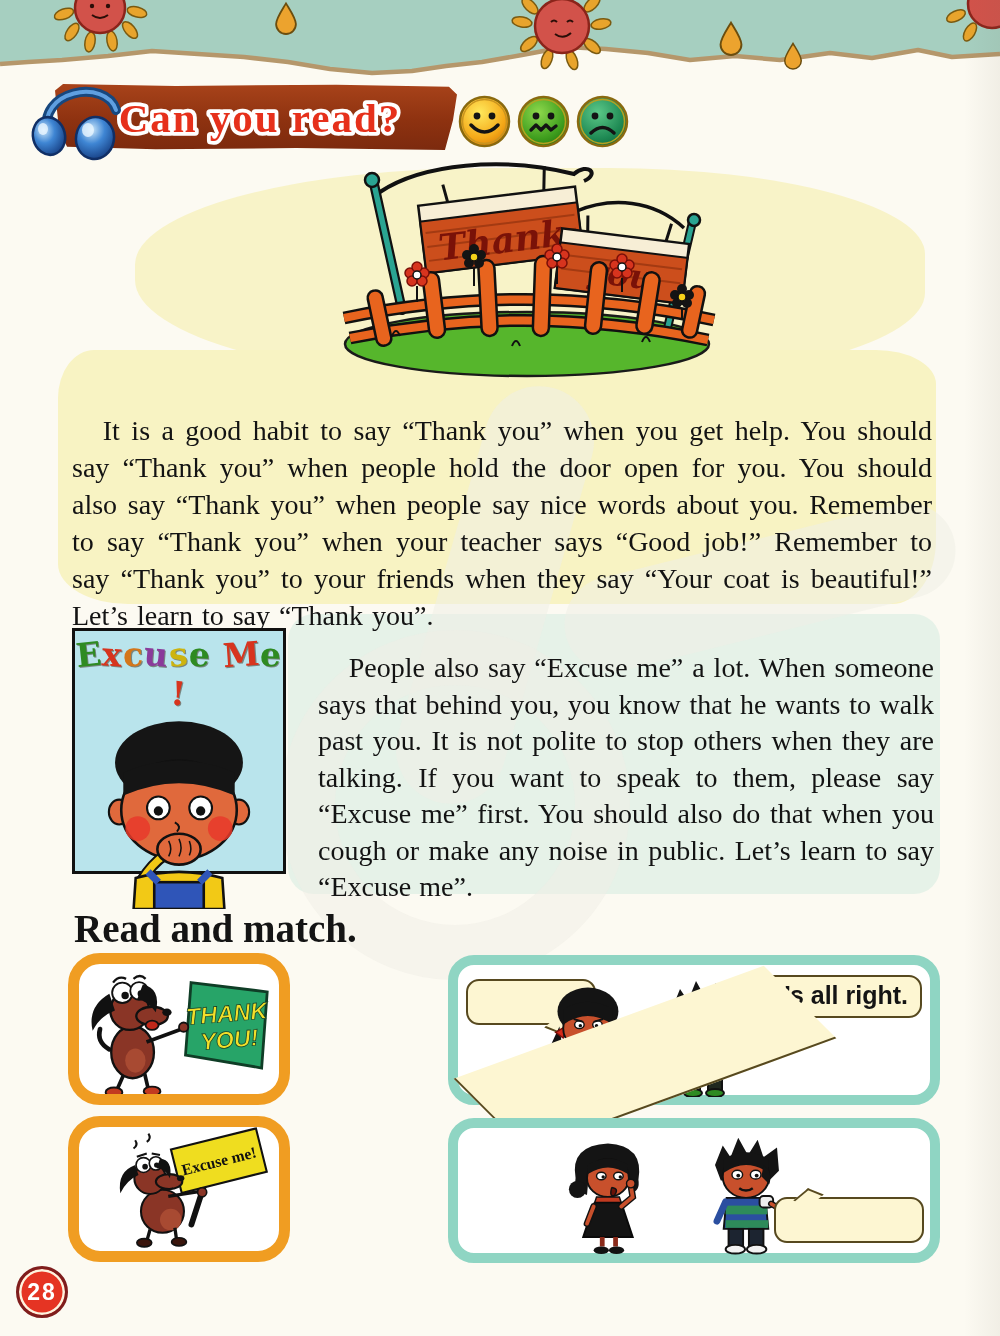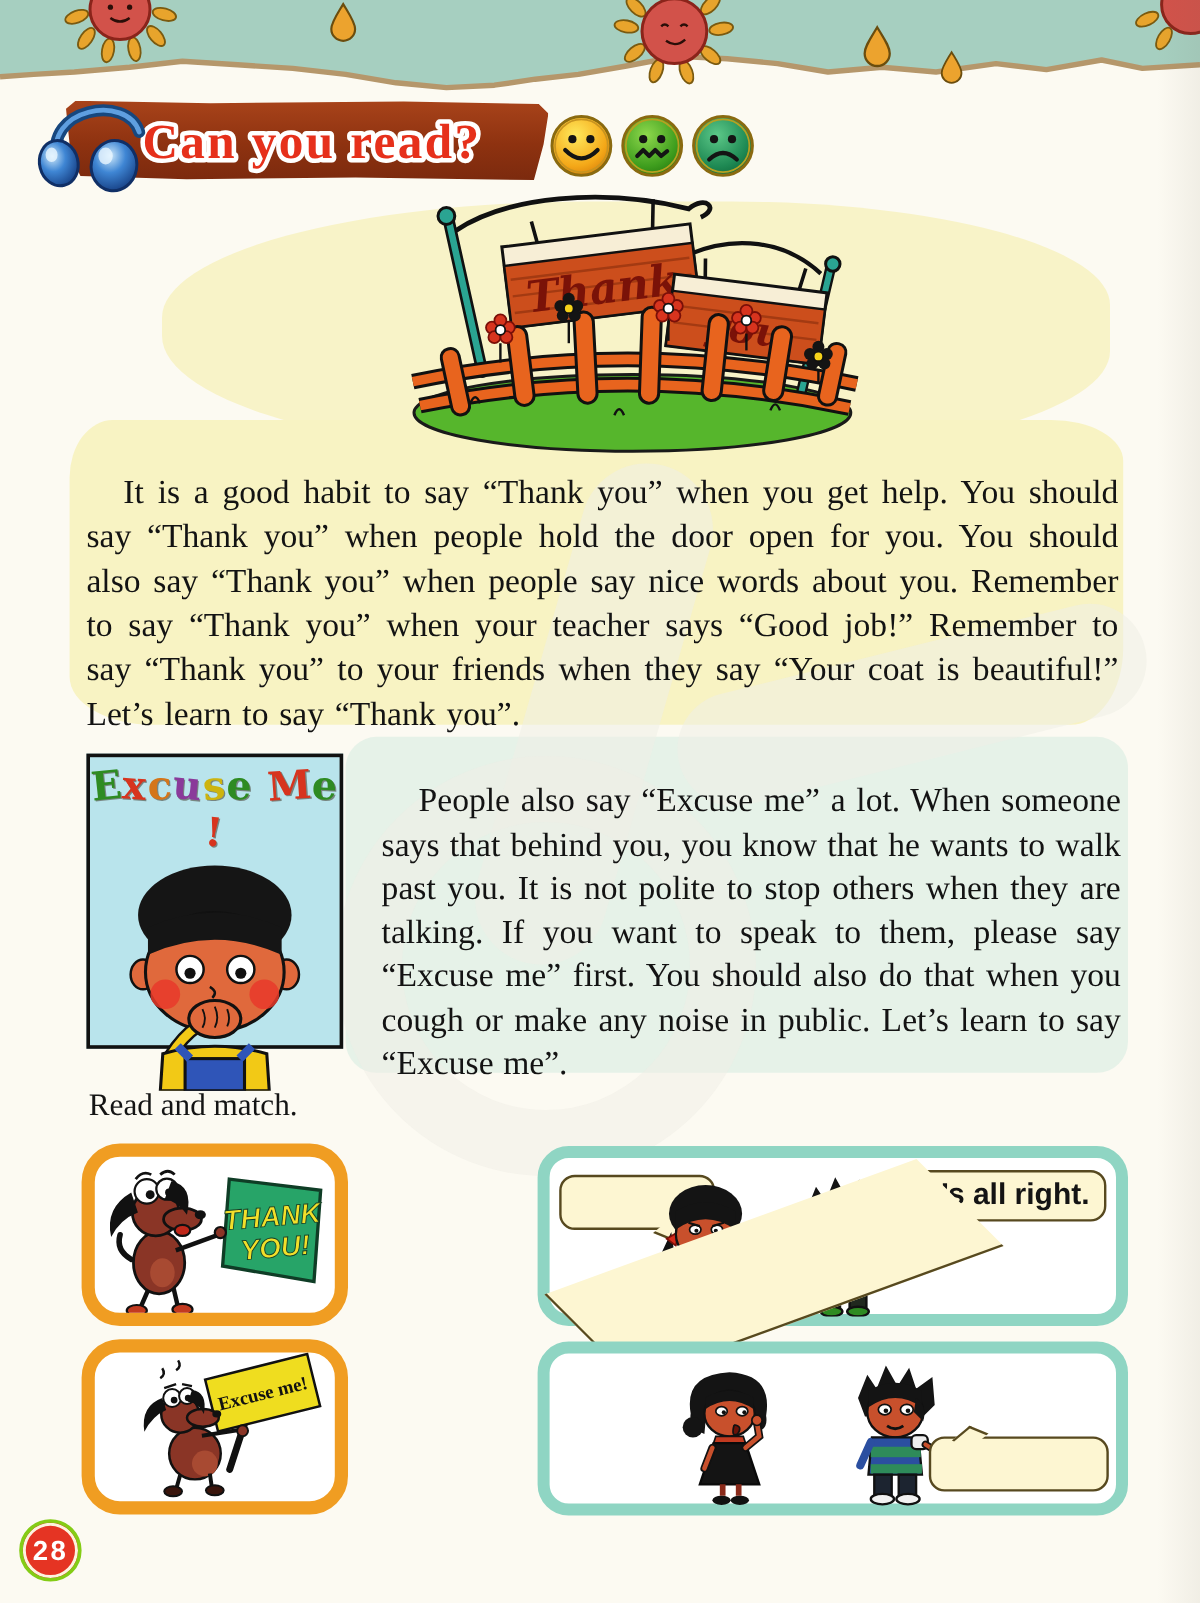--- a/index.html
+++ b/index.html
@@ -24,40 +24,40 @@
           clip-path:polygon(0% 10%,2% 0%,30% 3%,70% 1%,98% 4%,100% 16%,99% 55%,97% 100%,60% 97%,25% 99%,3% 95%,1% 70%);}
   .banner svg{display:block;}
   .headphones{position:absolute;left:22px;top:74px;z-index:3;}
   .emojis{position:absolute;left:458px;top:95px;z-index:2;white-space:nowrap;}
   .emojis svg{margin-right:2px;}
   
   .illu{position:absolute;left:322px;top:140px;z-index:1;}
   
   .para{position:absolute;z-index:2;color:#131313;font-size:28px;line-height:37px;
         text-align:justify;text-indent:1.1em;word-spacing:2px;}
-  .para1{left:72px;top:364px;width:860px;}
+  .para1{left:72px;top:384px;width:860px;}
   .excuse-row{position:absolute;left:72px;top:628px;width:862px;z-index:2;display:flex;}
   .excuse-card{flex:none;width:214px;height:246px;background:#b9e4ec;border:3px solid #111;
                box-sizing:border-box;position:relative;}
   .excuse-title{text-align:center;margin-top:4px;font-weight:bold;font-size:33px;font-family:"DejaVu Serif",serif;
                 letter-spacing:1px;}
   .excuse-title span{display:inline-block;text-shadow:1px 1px 0 rgba(40,20,0,.45);}
   .lt0{color:#2e8b22;transform:rotate(-6deg);}
   .lt1{color:#d7341e;transform:rotate(4deg);}
   .lt2{color:#d4761a;transform:rotate(-3deg);}
   .lt3{color:#8a3a9a;transform:rotate(5deg);}
   .lt4{color:#cdb40f;transform:rotate(-5deg);}
   .lt5{color:#2e8b22;transform:rotate(4deg);}
   .lt6{color:#d7341e;margin-left:12px;transform:rotate(-4deg);}
   .lt7{color:#2e8b22;transform:rotate(3deg);}
   .lt8{color:#d7341e;transform:rotate(6deg);}
   .para2{position:relative;top:-6px;margin-left:32px;width:628px;font-size:28px;line-height:36.5px;
          text-align:justify;text-indent:1.1em;color:#131313;word-spacing:1px;}
   
-  .read-match{position:absolute;left:74px;top:906px;z-index:2;font-weight:normal;font-size:26px;color:#141414;}
+  .read-match{position:absolute;left:74px;top:906px;z-index:2;font-weight:bold;font-size:39px;color:#141414;}
   .card{position:absolute;z-index:2;background:#fff;box-sizing:border-box;}
   .card-orange{border:11px solid #f09d22;border-radius:32px;width:222px;}
   .co1{left:68px;top:953px;height:152px;}
   .co2{left:68px;top:1116px;height:146px;}
   .card-teal{border:10px solid #8fd5c3;border-radius:26px;width:492px;}
   .ct1{left:448px;top:955px;height:150px;}
   .ct2{left:448px;top:1118px;height:145px;}
   .card svg.fill{display:block;margin:0 auto;}
   .kid{position:absolute;}
   .bubble{position:absolute;background:#fdf6d2;border:2.5px solid #57491f;border-radius:13px;
@@ -69,21 +69,21 @@
   .tail-bl{bottom:-10px;left:22px;border-left:2.5px solid #57491f;border-bottom:2.5px solid #57491f;
            transform:rotate(-22deg) skewX(28deg);}
   .tail-tl{top:-10px;left:24px;border-left:2.5px solid #57491f;border-top:2.5px solid #57491f;
            transform:rotate(22deg) skewX(-28deg);}
   .b-empty1{left:8px;top:14px;width:130px;height:46px;}
   .b-right1{right:8px;top:10px;}
   .b-goodjob{left:6px;bottom:8px;}
   .b-empty2{right:6px;bottom:10px;width:150px;height:46px;}
   
   .badge{position:absolute;left:16px;top:1266px;width:46px;height:46px;border-radius:50%;z-index:2;
-         background:#e53423;border:3px solid #84cc16;box-shadow:inset 0 0 0 2.5px #fdf3df;
+         background:#e53423;border:3px solid #7f1d1d;box-shadow:inset 0 0 0 2.5px #fdf3df;
          display:flex;align-items:center;justify-content:center;
          font-family:"Liberation Sans",sans-serif;font-weight:bold;font-size:23px;color:#fff;letter-spacing:2px;}
 </style>
 </head>
 <body>
 
 <div class="page">
 
   <div class="blob blob-illu"></div>
   <div class="blob blob-para1"></div>

